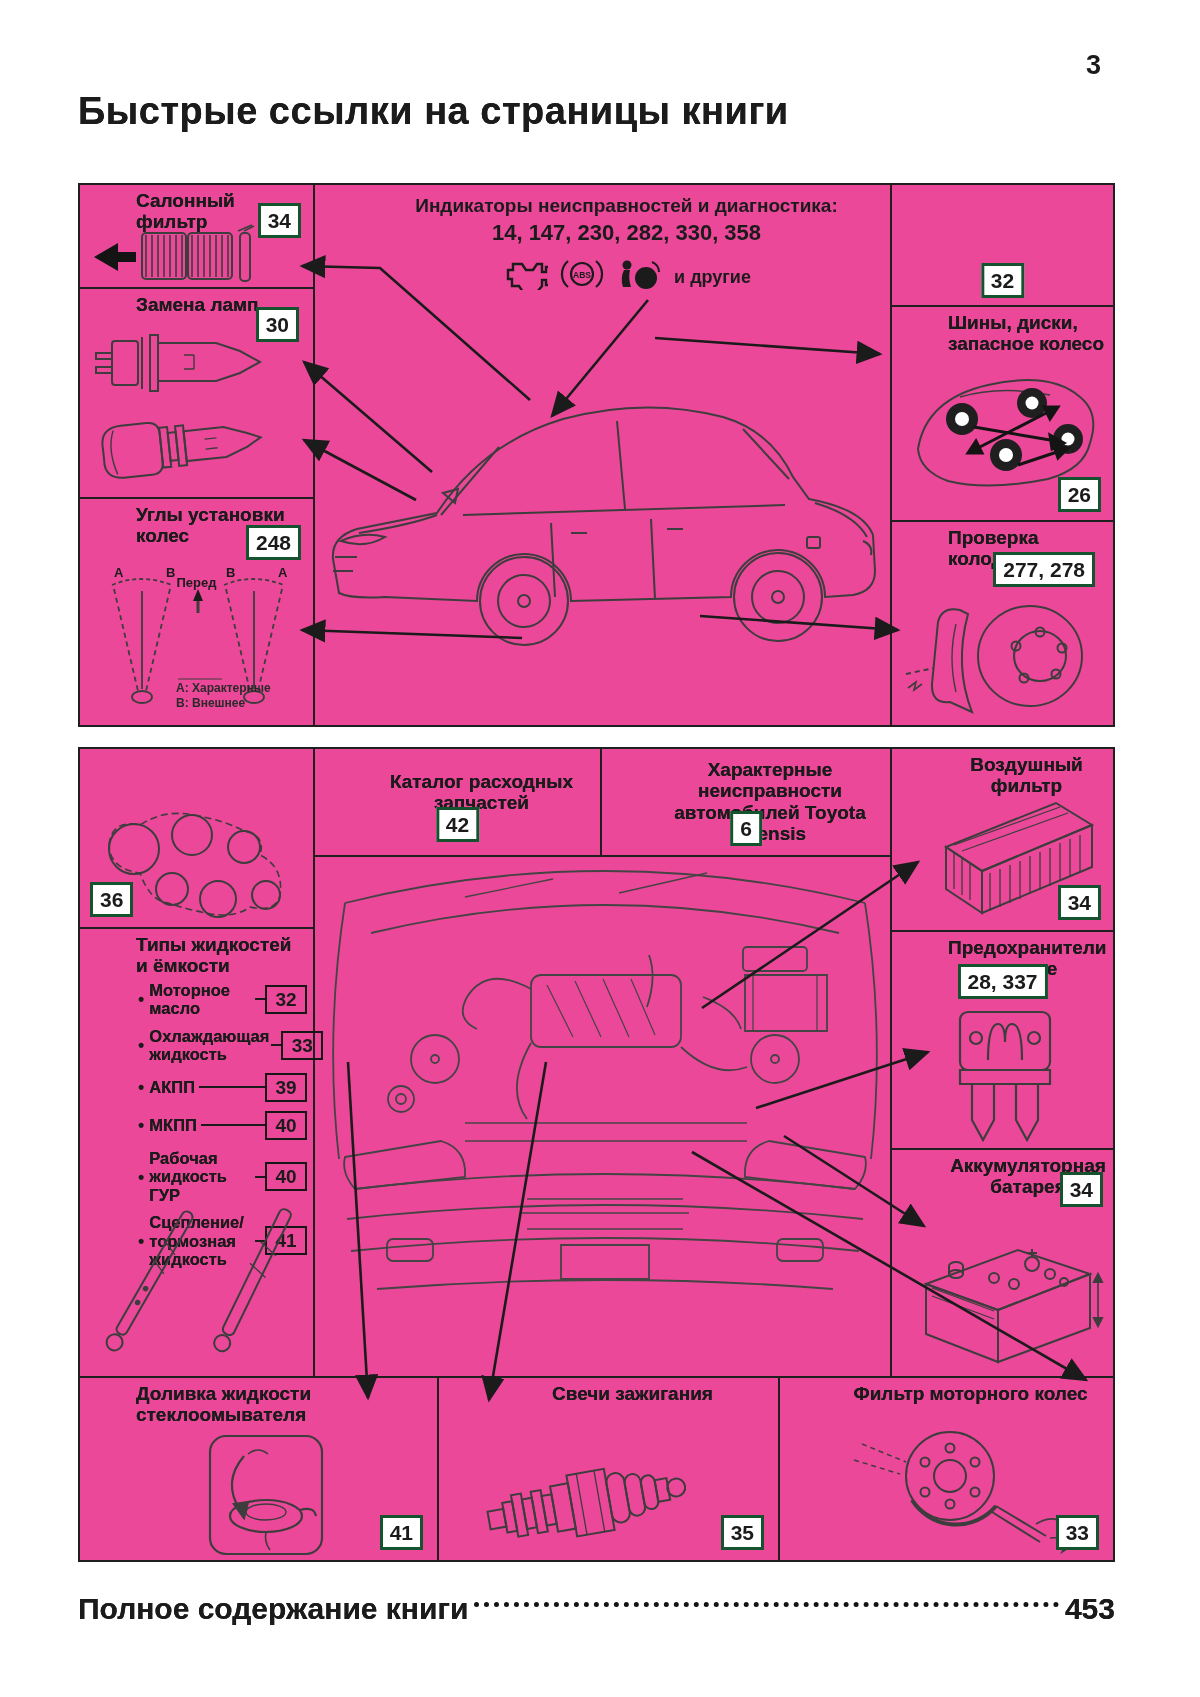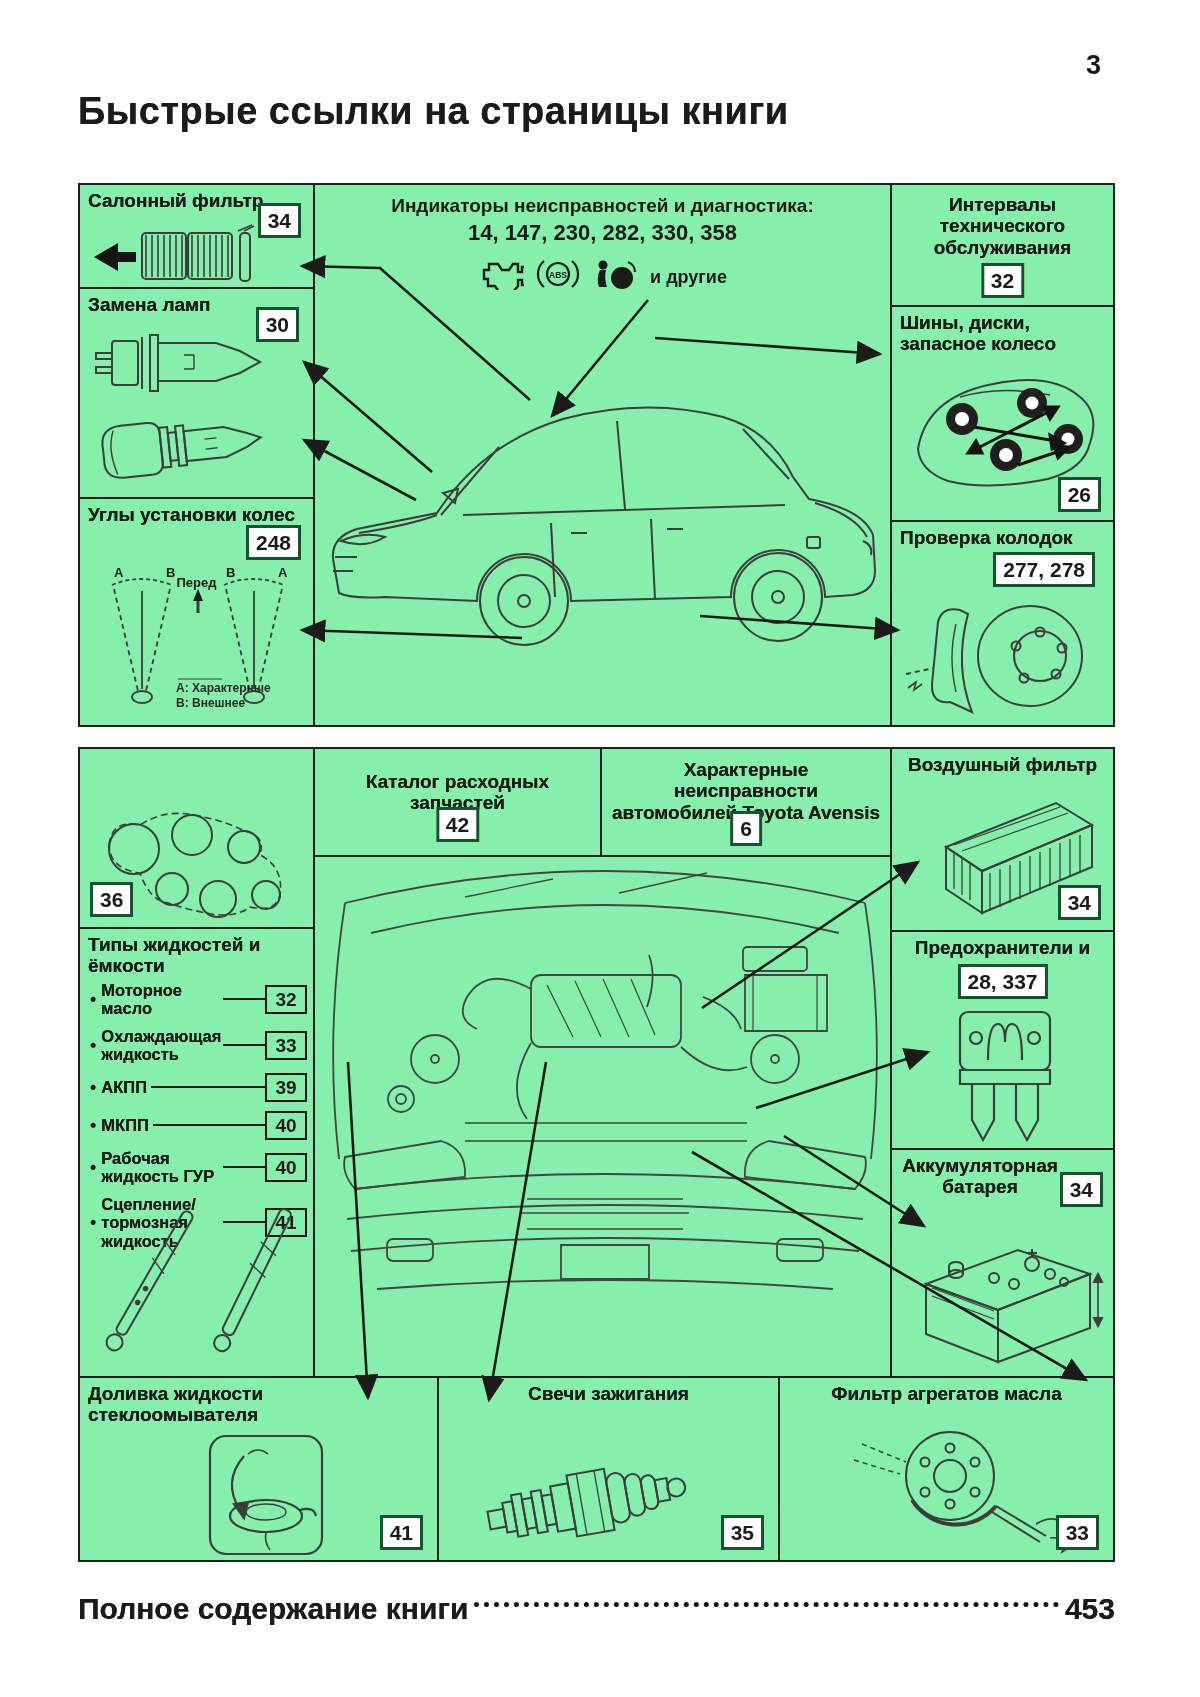--- a/index.html
+++ b/index.html
@@ -1,21 +1,21 @@
 <!DOCTYPE html>
 <html><head>
 <meta charset="utf-8">
 <style>
   html,body{margin:0;padding:0;background:#ffffff;}
   body{width:1200px;height:1697px;position:relative;overflow:hidden;
        font-family:"Liberation Sans","DejaVu Sans",sans-serif;color:#1b1b1b;}
   .page-number{position:absolute;left:1086px;top:50px;font-size:27px;font-weight:700;}
   .page-title{position:absolute;left:78px;top:90px;margin:0;font-size:38px;font-weight:700;
               letter-spacing:.5px;text-shadow:0 0 .6px #1b1b1b;}
-  .cell{position:absolute;border:2.5px solid #1f1f1f;background:#86efac;box-sizing:border-box;}
+  .cell{position:absolute;border:2.5px solid #1f1f1f;background:#ec4899;box-sizing:border-box;padding-left:48px;}
   .cell-title{font-weight:700;font-size:19px;line-height:1.13;padding:5px 8px 0;
               text-shadow:0 0 .4px #1b1b1b;}
   .tc{text-align:center;}
   .pagebox{position:absolute;border:3px solid #14532d;font-weight:700;font-size:21px;
            padding:0 7px;line-height:29px;background:#fff;white-space:nowrap;z-index:3;}
   .pagebox.center{left:50%;transform:translateX(-50%);}
   .illus{position:absolute;}
   line,path,polyline,polygon,circle,ellipse,rect{vector-effect:non-scaling-stroke;}
   
   .ind-title{font-weight:700;font-size:19px;text-align:center;padding-top:10px;}
@@ -158,21 +158,20 @@
     <text x="192" y="16" font-size="13" font-weight="bold" fill="#1b1b1b">A</text>
   </svg>
   <span class="small-label" style="left:50%;top:76px;transform:translateX(-50%)">Перед</span>
   <div class="legend" style="left:96px;top:182px">
     <div>А: Характерные</div>
     <div>В: Внешнее</div>
   </div>
 </div>
 
 <div class="cell" style="left:890px;top:183px;width:225px;height:124px">
-  <div class="cell-title tc" style="padding-top:9px">Интервалы технического обслуживания</div>
   <span class="pagebox center" style="top:78px">32</span>
 </div>
 
 <div class="cell" style="left:890px;top:305px;width:225px;height:217px">
   <div class="cell-title">Шины, диски, запасное колесо</div>
   <span class="pagebox" style="bottom:8px;right:12px">26</span>
   <svg class="illus" style="left:8px;top:50px;width:206px;height:150px" viewBox="0 0 206 150">
     <g fill="none" stroke="#3d3d3d" stroke-width="2">
       <path d="M18,92 Q26,42 88,28 Q150,14 180,40 Q200,56 190,86 Q184,112 148,122 Q88,134 48,124 Q20,114 18,92 Z"></path>
       <path d="M60,40 Q100,28 150,38" stroke-width="1.4"></path>
@@ -425,21 +424,21 @@
       <rect x="128" y="26" width="18" height="50" rx="9"></rect>
       <rect x="146" y="30" width="16" height="42" rx="8"></rect>
       <rect x="162" y="34" width="14" height="34" rx="7"></rect>
       <rect x="176" y="40" width="12" height="22"></rect>
       <circle cx="196" cy="51" r="9"></circle>
     </g>
   </svg>
 </div>
 
 <div class="cell" style="left:778px;top:1376px;width:337px;height:186px">
-  <div class="cell-title tc">Фильтр агрегатов масла</div>
+  <div class="cell-title tc">Фильтр моторного колес</div>
   <span class="pagebox" style="bottom:10px;right:14px">33</span>
   <svg class="illus" style="left:30px;top:36px;width:280px;height:140px" viewBox="0 0 280 140">
     <g fill="none" stroke="#3d3d3d" stroke-width="2">
       <circle cx="140" cy="62" r="44"></circle>
       <circle cx="140" cy="62" r="16"></circle>
       <circle cx="140" cy="34" r="4.5"></circle>
         <circle cx="165" cy="48" r="4.5"></circle>
         <circle cx="165" cy="78" r="4.5"></circle>
         <circle cx="140" cy="90" r="4.5"></circle>
         <circle cx="115" cy="78" r="4.5"></circle>

